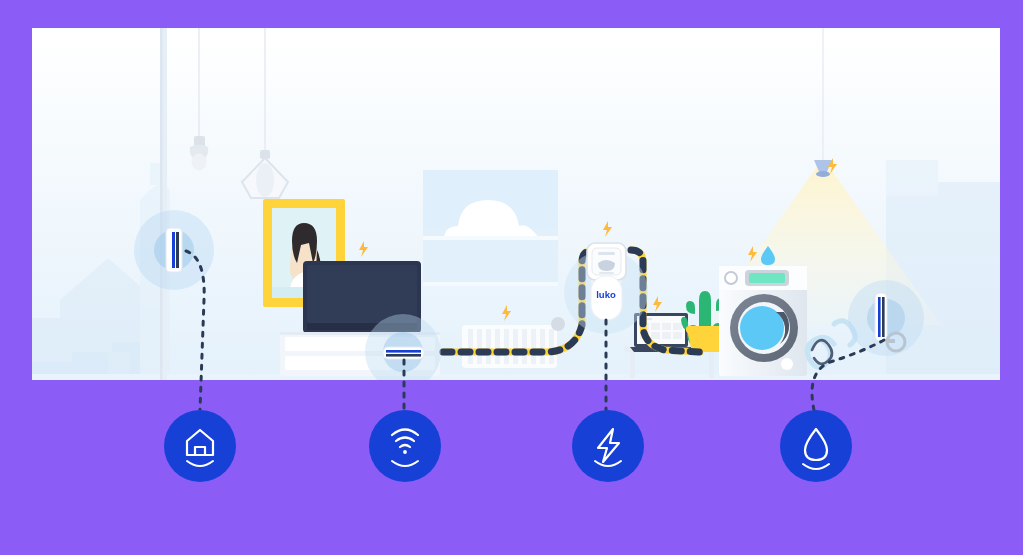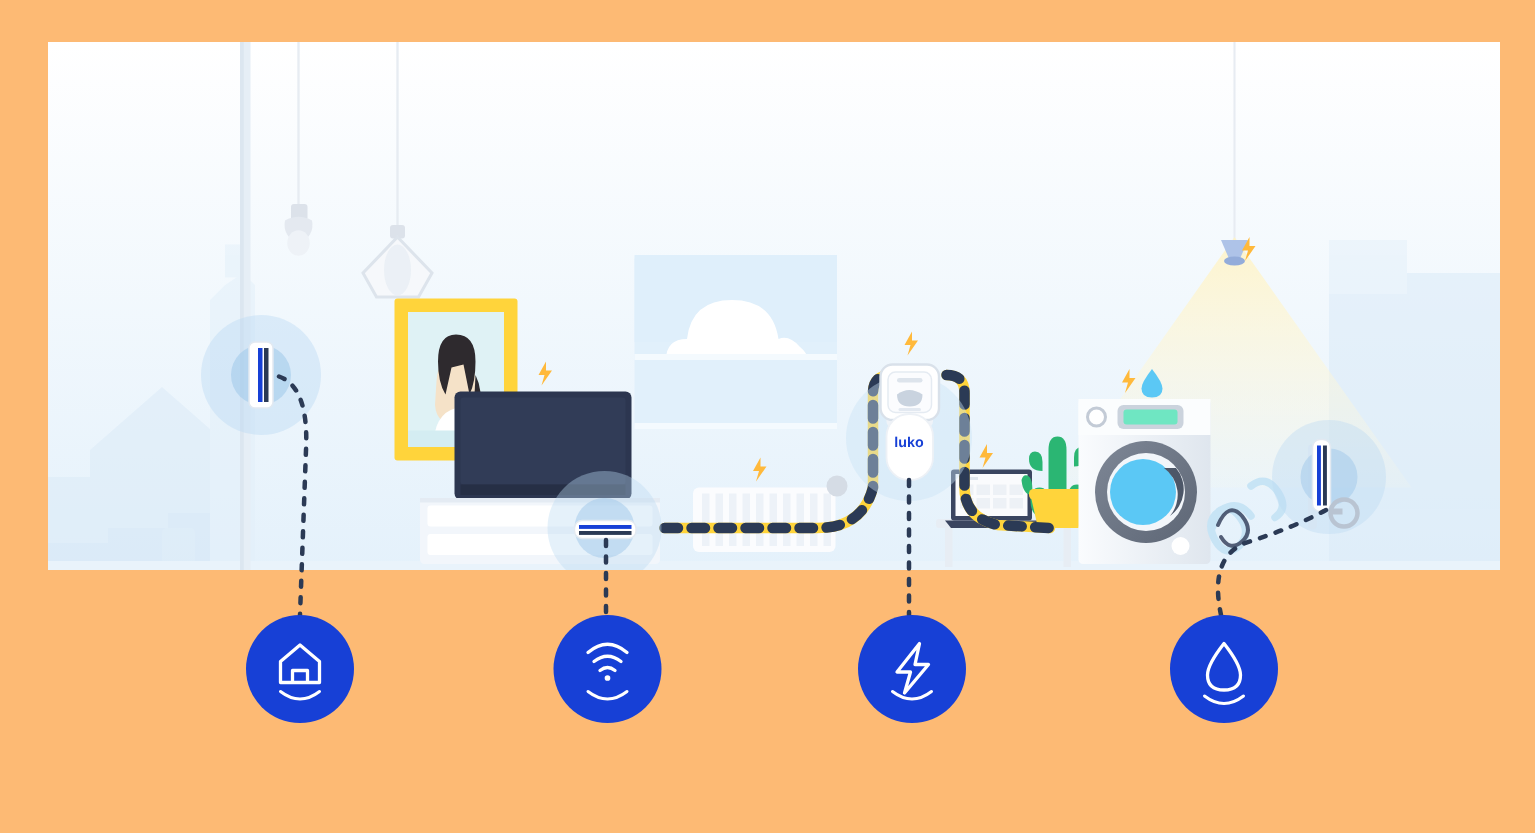--- a/index.html
+++ b/index.html
@@ -5,21 +5,21 @@
   html, body {
     margin: 0;
     padding: 0;
     background: #ffffff;
     font-family: "Liberation Sans", sans-serif;
   }
   #stage {
     position: relative;
     width: 1023px;
     height: 555px;
-    background: #fdba74;
+    background: #8b5cf6;
     overflow: hidden;
   }
   #scene { position: absolute; inset: 0; }
   .badge-label {
     position: absolute;
     opacity: 0;
     pointer-events: none;
     font-size: 1px;
   }
 </style>

